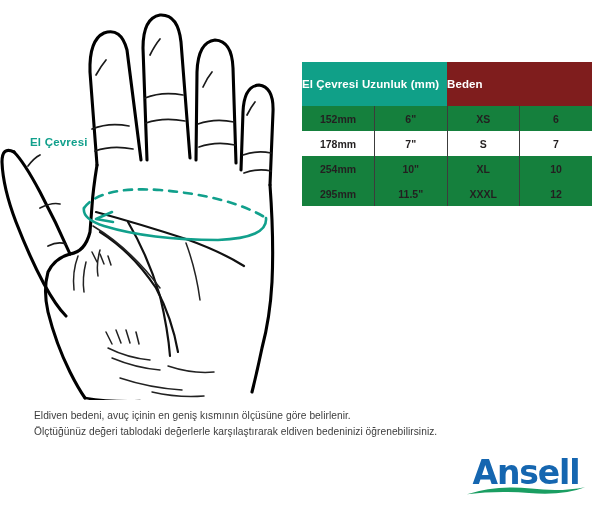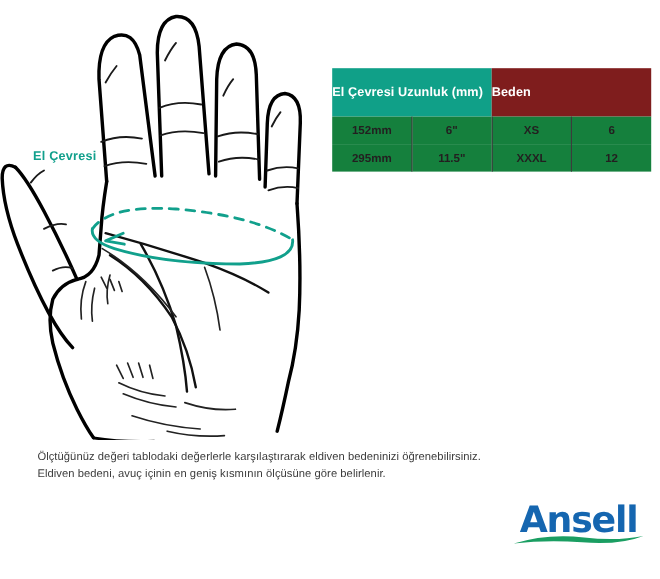--- a/index.html
+++ b/index.html
@@ -199,32 +199,44 @@
         <th class="head-size" colspan="2">Beden</th>
       </tr>
     </thead>
     <tbody id="size-table-body">
         <tr class="shade">
           <td class="c1 div-r">152mm</td>
           <td class="c2 div-r">6"</td>
           <td class="c3 div-r">XS</td>
           <td class="c4">6</td>
         </tr>
+        <tr class="plain">
+          <td class="c1 div-r">178mm</td>
+          <td class="c2 div-r">7"</td>
+          <td class="c3 div-r">S</td>
+          <td class="c4">7</td>
+        </tr>
+        <tr class="shade">
+          <td class="c1 div-r">254mm</td>
+          <td class="c2 div-r">10"</td>
+          <td class="c3 div-r">XL</td>
+          <td class="c4">10</td>
+        </tr>
         <tr class="shade">
           <td class="c1 div-r">295mm</td>
           <td class="c2 div-r">11.5"</td>
           <td class="c3 div-r">XXXL</td>
           <td class="c4">12</td>
         </tr>
       </tbody>
   </table>
 
   <div id="caption">
+    <div>Eldiven bedeni, avuç içinin en geniş kısmının ölçüsüne göre belirlenir.</div>
     <div>Ölçtüğünüz değeri tablodaki değerlerle karşılaştırarak eldiven bedeninizi öğrenebilirsiniz.</div>
-    <div>Eldiven bedeni, avuç içinin en geniş kısmının ölçüsüne göre belirlenir.</div>
   </div>
 
   <div id="ansell-logo">
     <div class="wordmark">Ansell</div>
     <svg width="126" height="12" viewBox="0 0 126 12" xmlns="http://www.w3.org/2000/svg">
       <path d="M4 8.2 Q34 -1.2 68 2.6 Q98 6.0 122 1.2 Q100 9.8 66 7.0 Q34 4.4 4 8.2 Z" fill="#1a9e62"></path>
     </svg>
   </div>
 
 </div>

